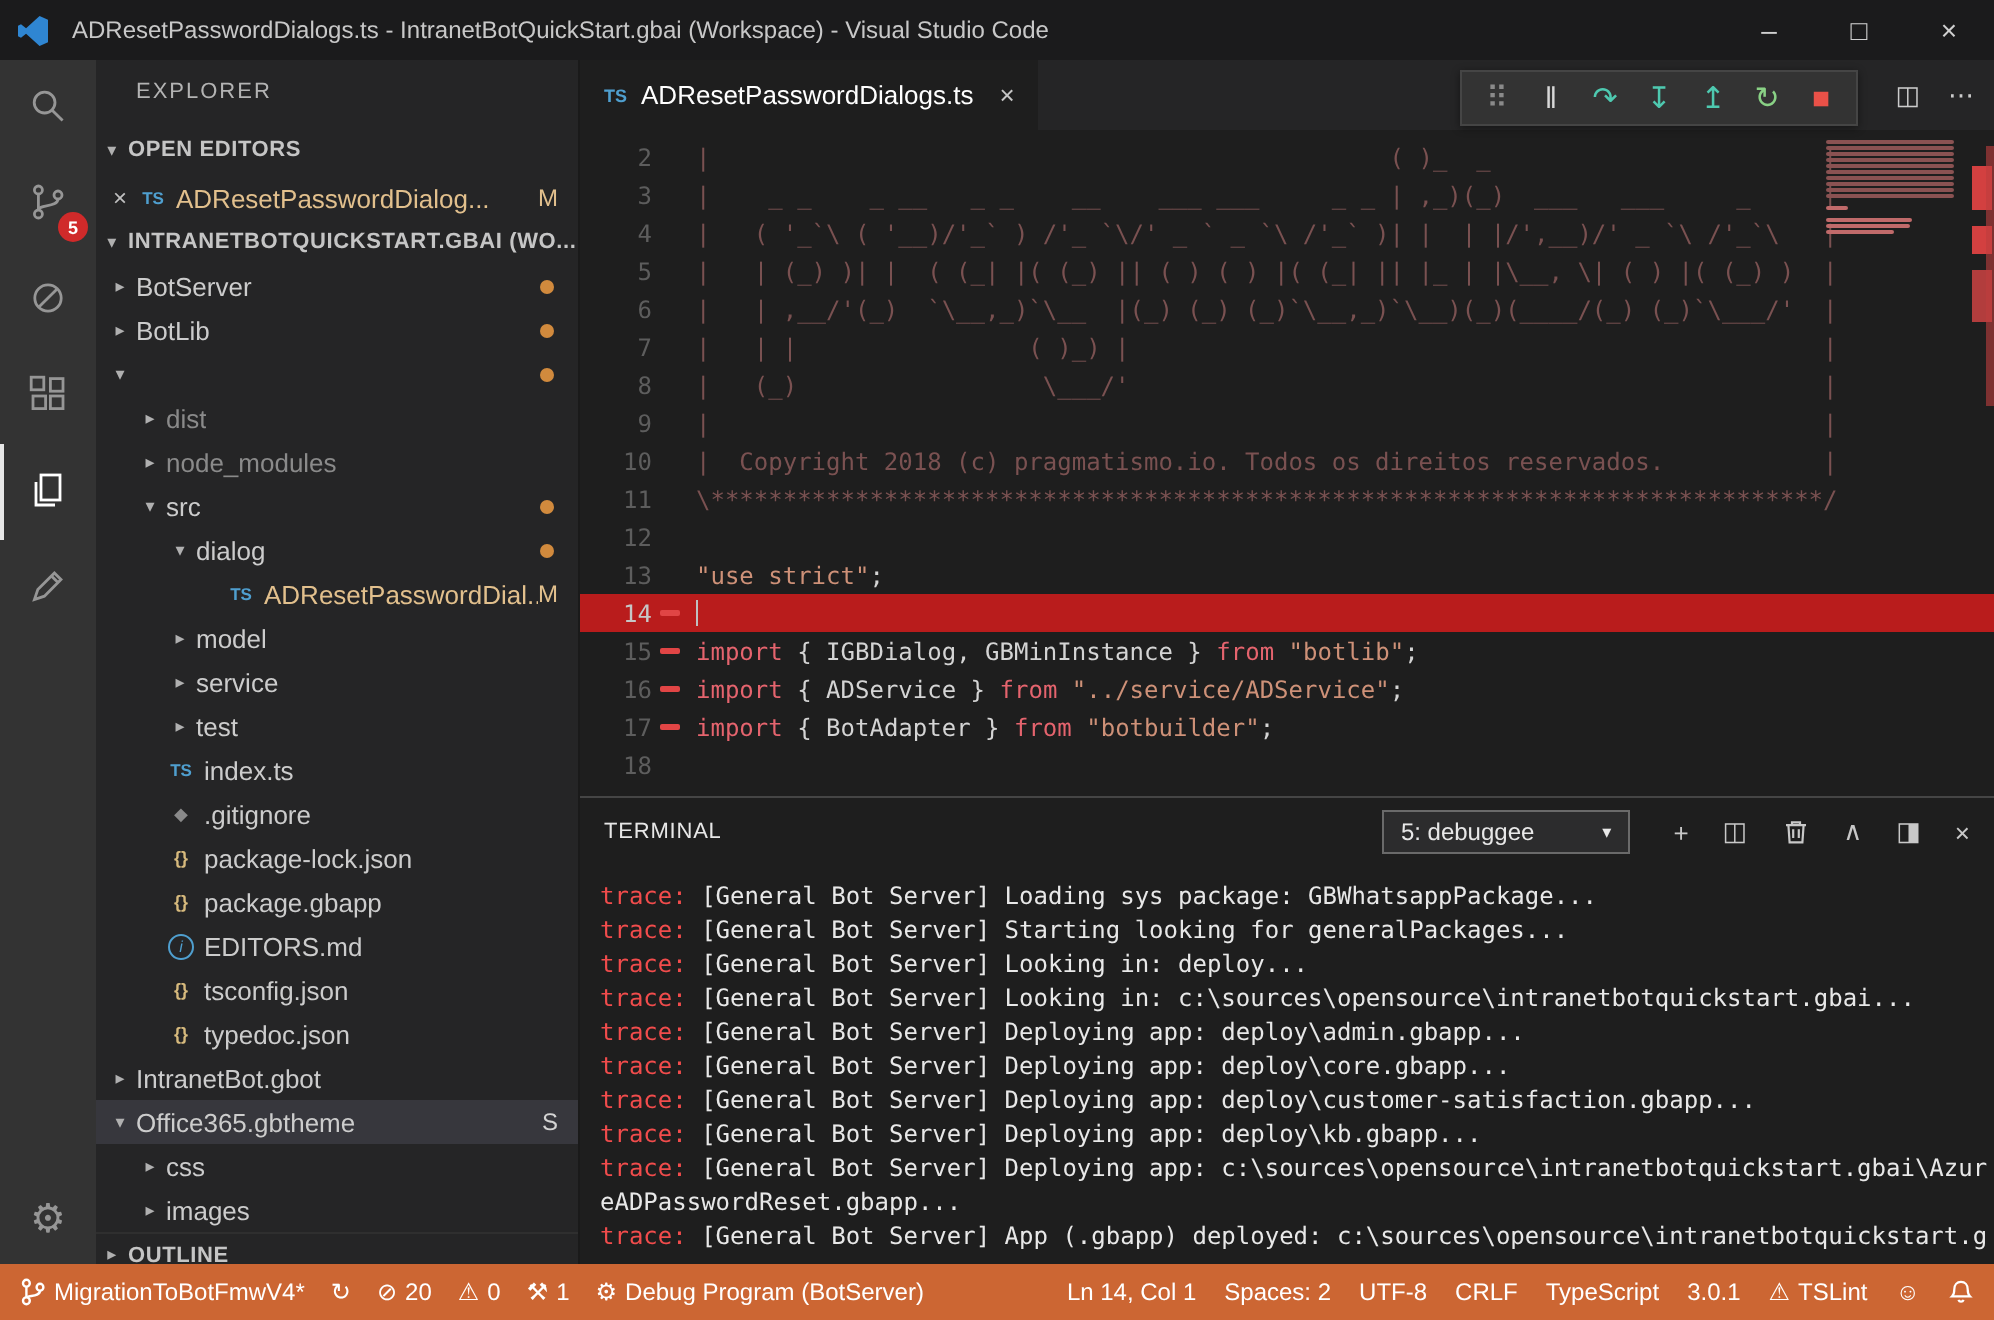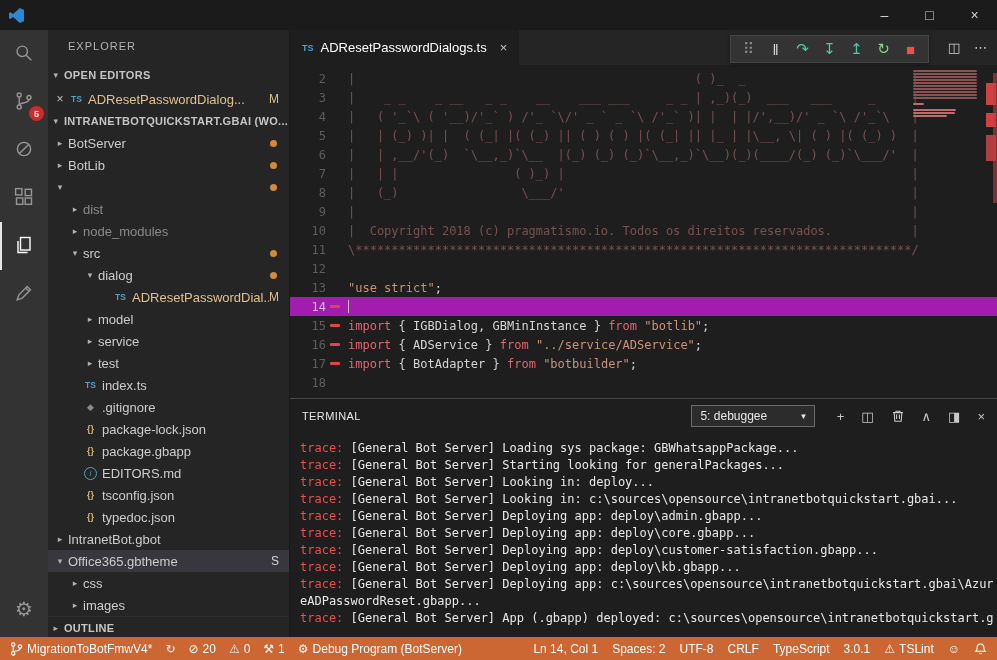--- a/index.html
+++ b/index.html
@@ -58,21 +58,21 @@
   .tab{background:#1e1e1e;display:flex;align-items:center;padding:0 12px;gap:7px;color:#fff;font-size:13px;cursor:pointer}
   .tab-ts{color:#4f9fcf;font-weight:700;font-size:9px}
   .tab-close{color:#c5c5c5;margin-left:6px;font-size:13px}
   .tab-actions{position:absolute;right:10px;top:0;height:35px;display:flex;align-items:center;gap:14px;color:#cccccc;font-size:13px}
   .debug-toolbar{position:absolute;top:5px;right:68px;height:26px;background:#333333;border:1px solid #454545;
                  display:flex;align-items:center;padding:0 4px;box-shadow:0 1px 4px rgba(0,0,0,.45);z-index:4}
   .dbg-btn{width:27px;height:24px;display:flex;align-items:center;justify-content:center;font-size:15px;cursor:pointer}
 
   .editor-content{flex:1;position:relative;overflow:hidden;font-family:"DejaVu Sans Mono","Liberation Mono",monospace;font-size:12px;padding-top:4px;box-sizing:border-box}
   .cl{height:19px;display:flex;align-items:center;position:relative}
-  .cl.current{background:#a21caf}
+  .cl.current{background:#b91c1c}
   .gnum{width:36px;text-align:right;color:#5d5d5d;flex-shrink:0;font-size:12px}
   .cl.current .gnum{color:#c6c6c6}
   .gmark{width:10px;height:3px;margin-left:4px;flex-shrink:0;border-radius:1px}
   .gmark.on{background:#e14545}
   .ctext{padding-left:8px;white-space:pre;overflow:hidden}
   .cl.current .ctext::before{content:"";display:inline-block;width:0;height:13px;border-left:1.5px solid #c0c0c0;vertical-align:-2px}
   .tk-c{color:#7a5151}
   .tk-k{color:#e5646e}
   .tk-s{color:#ce9178}
   .tk-v{color:#d4d4d4}
@@ -97,37 +97,38 @@
                padding:0 8px;gap:34px;margin-right:22px;cursor:pointer;box-sizing:border-box}
   .dd{font-size:9px}
   .panel-actions{display:flex;align-items:center;gap:17px;color:#c8c8c8;font-size:13px}
   .panel-actions .pa-btn{display:inline-flex;align-items:center;justify-content:center;cursor:pointer}
   .panel-actions svg{width:14px;height:14px;fill:none;stroke:currentColor;stroke-width:1.1}
   .panel-content{flex:1;padding:7px 0 0 10px;font-family:"DejaVu Sans Mono","Liberation Mono",monospace;font-size:12px;line-height:17px;color:#e8e8e8;overflow:hidden}
   .tl{white-space:pre;overflow:hidden}
   .tpre{color:#f14c4c}
 
   
-  .statusbar{position:absolute;left:0;right:0;bottom:0;height:23px;background:#cc6633;display:flex;align-items:center;
+  .statusbar{position:absolute;left:0;right:0;bottom:0;height:28px;background:#cc6633;display:flex;align-items:center;
              color:#fff;font-size:12px;padding:0 10px;box-sizing:border-box}
   .sb-left{display:flex;align-items:center;gap:13px;min-width:0;white-space:nowrap}
   .sb-right{margin-left:auto;display:flex;align-items:center;gap:14px;white-space:nowrap}
   .sb-item{display:flex;align-items:center;gap:4px;cursor:pointer}
   .sb-ic{display:inline-flex;align-items:center;font-size:12px}
   .sb-ic svg{width:13px;height:14px;fill:none;stroke:#fff;stroke-width:1.2}
 </style>
 </head>
 <body>
 
 <div class="titlebar">
   <span class="logo">
     <svg viewBox="0 0 16 16">
         <path fill="#2f86d2" d="M11.5 0 4.3 6.5 1.6 4.4 0 5.2v5.6l1.6.8 2.7-2.1 7.2 6.5 4.5-2V2z"></path>
       </svg>
   </span>
+  <span class="title-text">ADResetPasswordDialogs.ts - IntranetBotQuickStart.gbai (Workspace) - Visual Studio Code</span>
   <div class="win-controls">
     <div class="win-btn">–</div>
     <div class="win-btn">□</div>
     <div class="win-btn">×</div>
   </div>
 </div>
 
 <div class="main">
 
   <div class="activitybar">

